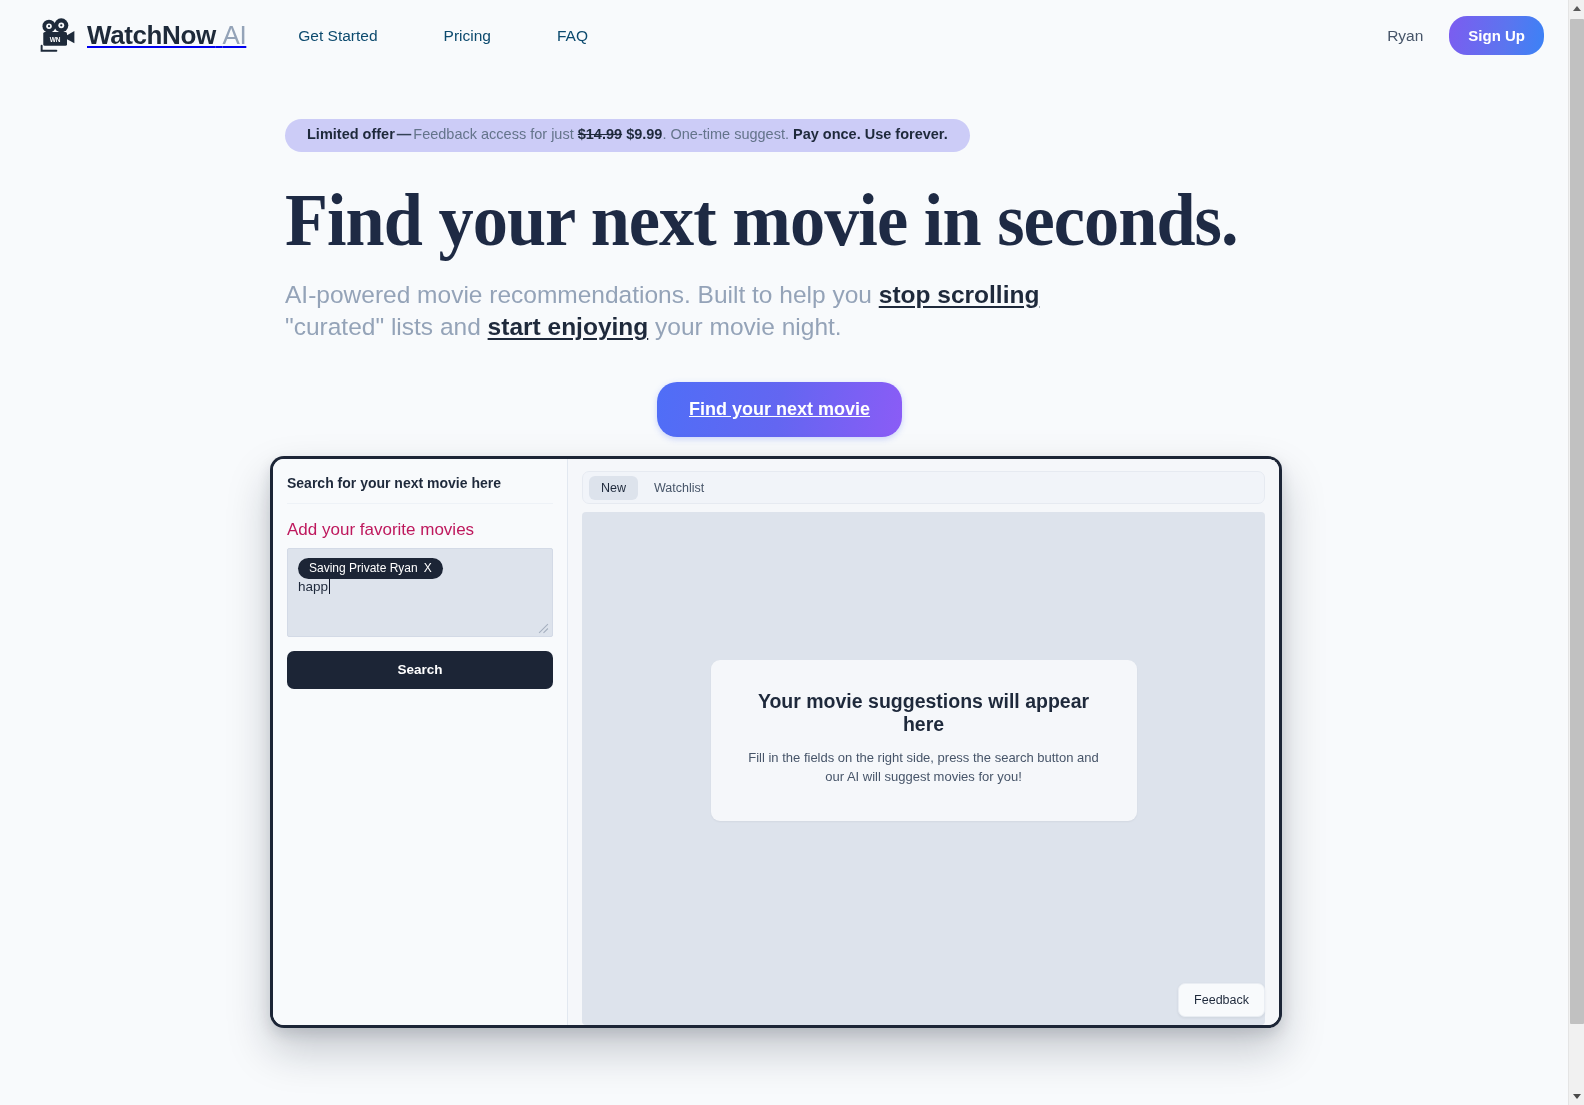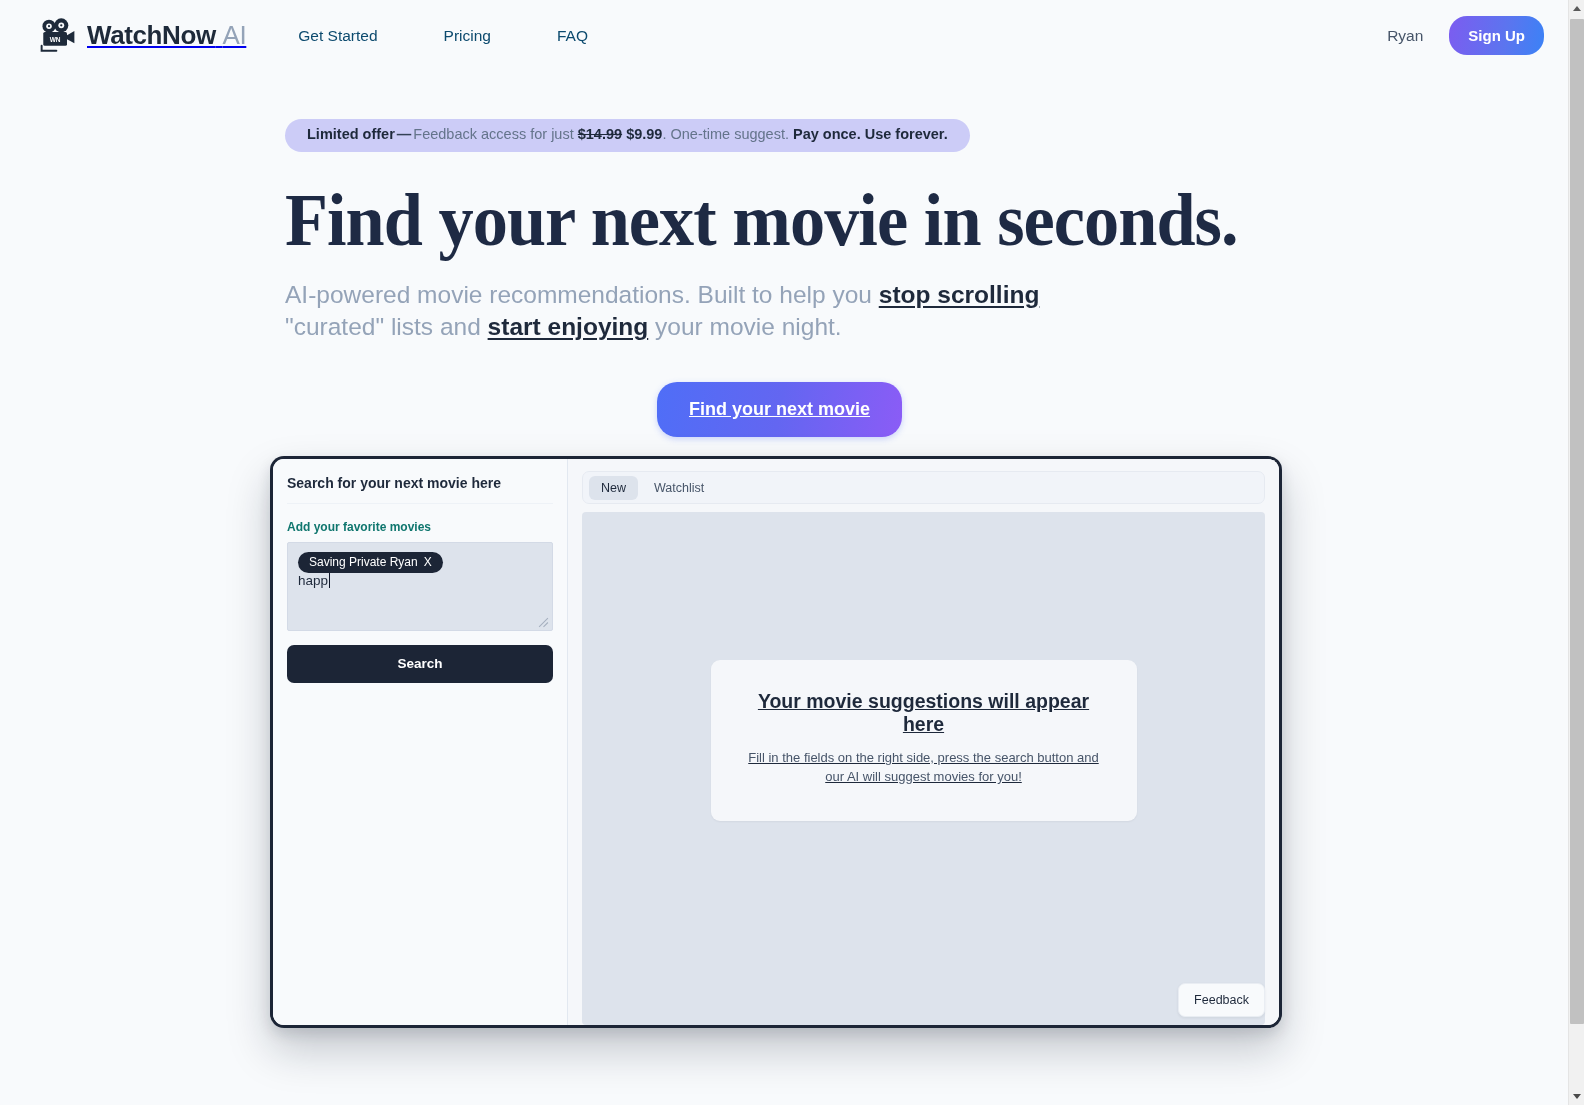--- a/index.html
+++ b/index.html
@@ -228,23 +228,23 @@
   .sidebar-title {
     font-size: 14px;
     font-weight: bold;
     color: #1e293b;
     padding-bottom: 12px;
     border-bottom: 1px solid #eef2f7;
   }
 
   .field-label {
     margin-top: 16px;
-    font-size: 12px;
-    font-weight: bold;
-    color: #0f766e;
+    font-size: 17px;
+    font-weight: normal;
+    color: #be185d;
   }
 
   .tag-input {
     margin-top: 8px;
     background: #dde3ec;
     border: 1px solid #d3dae6;
     border-radius: 2px;
     height: 89px;
     padding: 9px 10px;
     position: relative;
@@ -340,21 +340,20 @@
   .results-area {
     margin-top: 8px;
     flex: 1;
     background: #dde3ec;
     border-radius: 4px;
     display: flex;
     align-items: center;
     justify-content: center;
     position: relative;
     min-height: 0;
-    text-decoration: underline;
   }
 
   .placeholder-card {
     background: #f5f7fa;
     border-radius: 9px;
     width: 426px;
     padding: 30px 30px 34px 30px;
     text-align: center;
     margin-bottom: 56px;
     box-shadow: 0 1px 2px rgba(15,23,42,.05);

